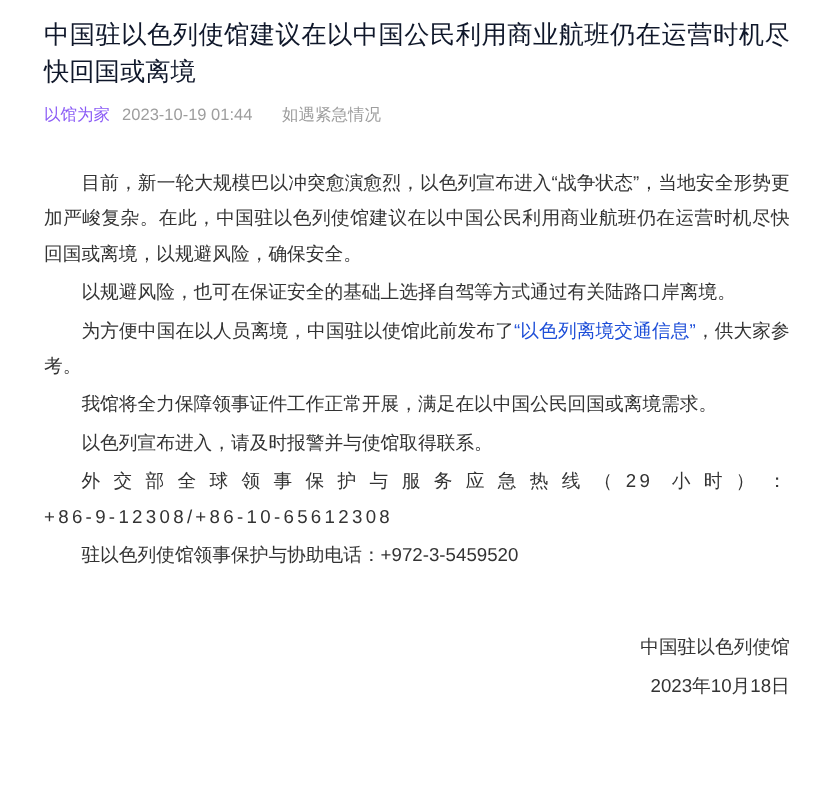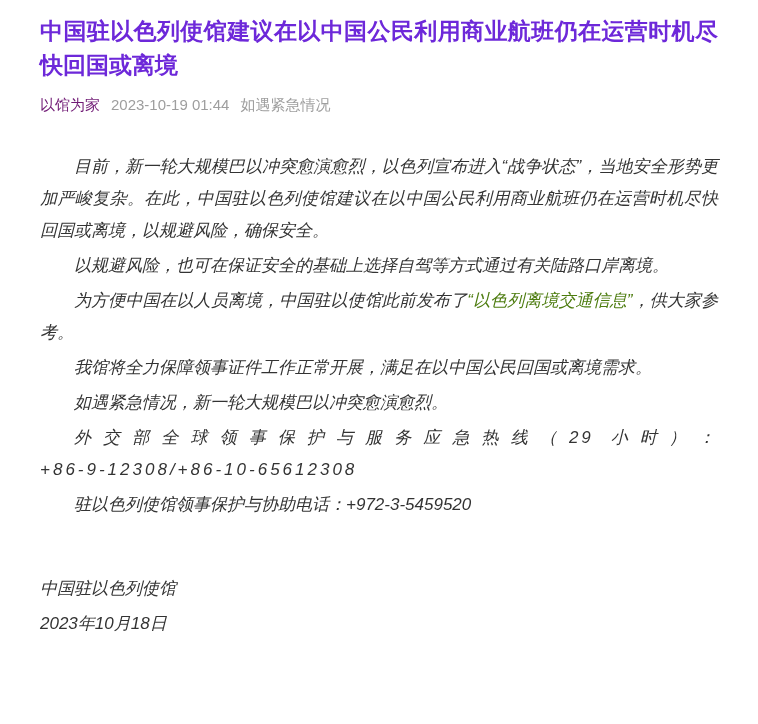--- a/index.html
+++ b/index.html
@@ -14,69 +14,69 @@
   .page {
     width: 758px;
     min-height: 724px;
     box-sizing: border-box;
     padding: 14px 40px 40px 40px;
     background: #ffffff;
   }
   .title {
     font-size: 23px;
     line-height: 34px;
-    font-weight: 700;
-    color: #6d28d9;
+    font-weight: 400;
+    color: #0f172a;
     margin: 0 0 13px 0;
     text-align: justify;
   }
   .meta {
     font-size: 15px;
     line-height: 20px;
     color: #9e9e9e;
     margin: 0 0 36px 0;
     white-space: nowrap;
   }
   .meta .account {
-    color: #701a75;
+    color: #8b5cf6;
     margin-right: 11px;
     cursor: pointer;
   }
   .meta .time {
-    margin-right: 11px;
+    margin-right: 27px;
   }
   .content p {
     font-size: 17px;
     line-height: 32px;
     color: #333333;
     margin: 0 0 3px 0;
     text-align: justify;
     text-indent: 2em;
     word-break: break-word;
-    font-style: italic;
   }
   .content p.spread {
     letter-spacing: 3px;
   }
   .nowrap {
     white-space: nowrap;
   }
   .inline-link {
-    color: #4d7c0f;
+    color: #1d4ed8;
     text-decoration: none;
     cursor: pointer;
   }
   .signature-block {
     margin-top: 52px;
   }
   .signature-block p {
     font-size: 17px;
     line-height: 32px;
     color: #333333;
     margin: 0 0 3px 0;
+    text-align: right;
     text-indent: 0;
   }
 </style>
 </head>
 <body>
 
 <div class="page">
 
   <h1 class="title">中国驻以色列使馆建议在以中国公民利用商业航班仍在运营时机尽快回国或离境</h1>
 
@@ -87,21 +87,21 @@
   <div class="content">
 
     <p>目前，新一轮大规模巴以冲突愈演愈烈，以色列宣布进入“战争状态”，当地安全形势更加严峻复杂。在此，中国驻以色列使馆建议在以中国公民利用商业航班仍在运营时机尽快回国或离境，以规避风险，确保安全。</p>
 
     <p>以规避风险，也可在保证安全的基础上选择自驾等方式通过有关陆路口岸离境。</p>
 
     <p><span>为方便中国在以人员离境，中国驻以使馆此前发布了</span><a class="inline-link">“以色列离境交通信息”</a><span>，供大家参考。</span></p>
 
     <p>我馆将全力保障领事证件工作正常开展，满足在以中国公民回国或离境需求。</p>
 
-    <p>如遇紧急情况，新一轮大规模巴以冲突愈演愈烈。</p>
+    <p>以色列宣布进入，请及时报警并与使馆取得联系。</p>
 
 
 
     <p class="spread"><span>外交部全球领事保护与服务应急热线（29 小时）：</span><span class="nowrap">+86-9-12308/+86-10-65612308</span></p>
 
     <p>驻以色列使馆领事保护与协助电话：+972-3-5459520</p>
 
     <div class="signature-block">
       <p>中国驻以色列使馆</p>
       <p>2023年10月18日</p>

